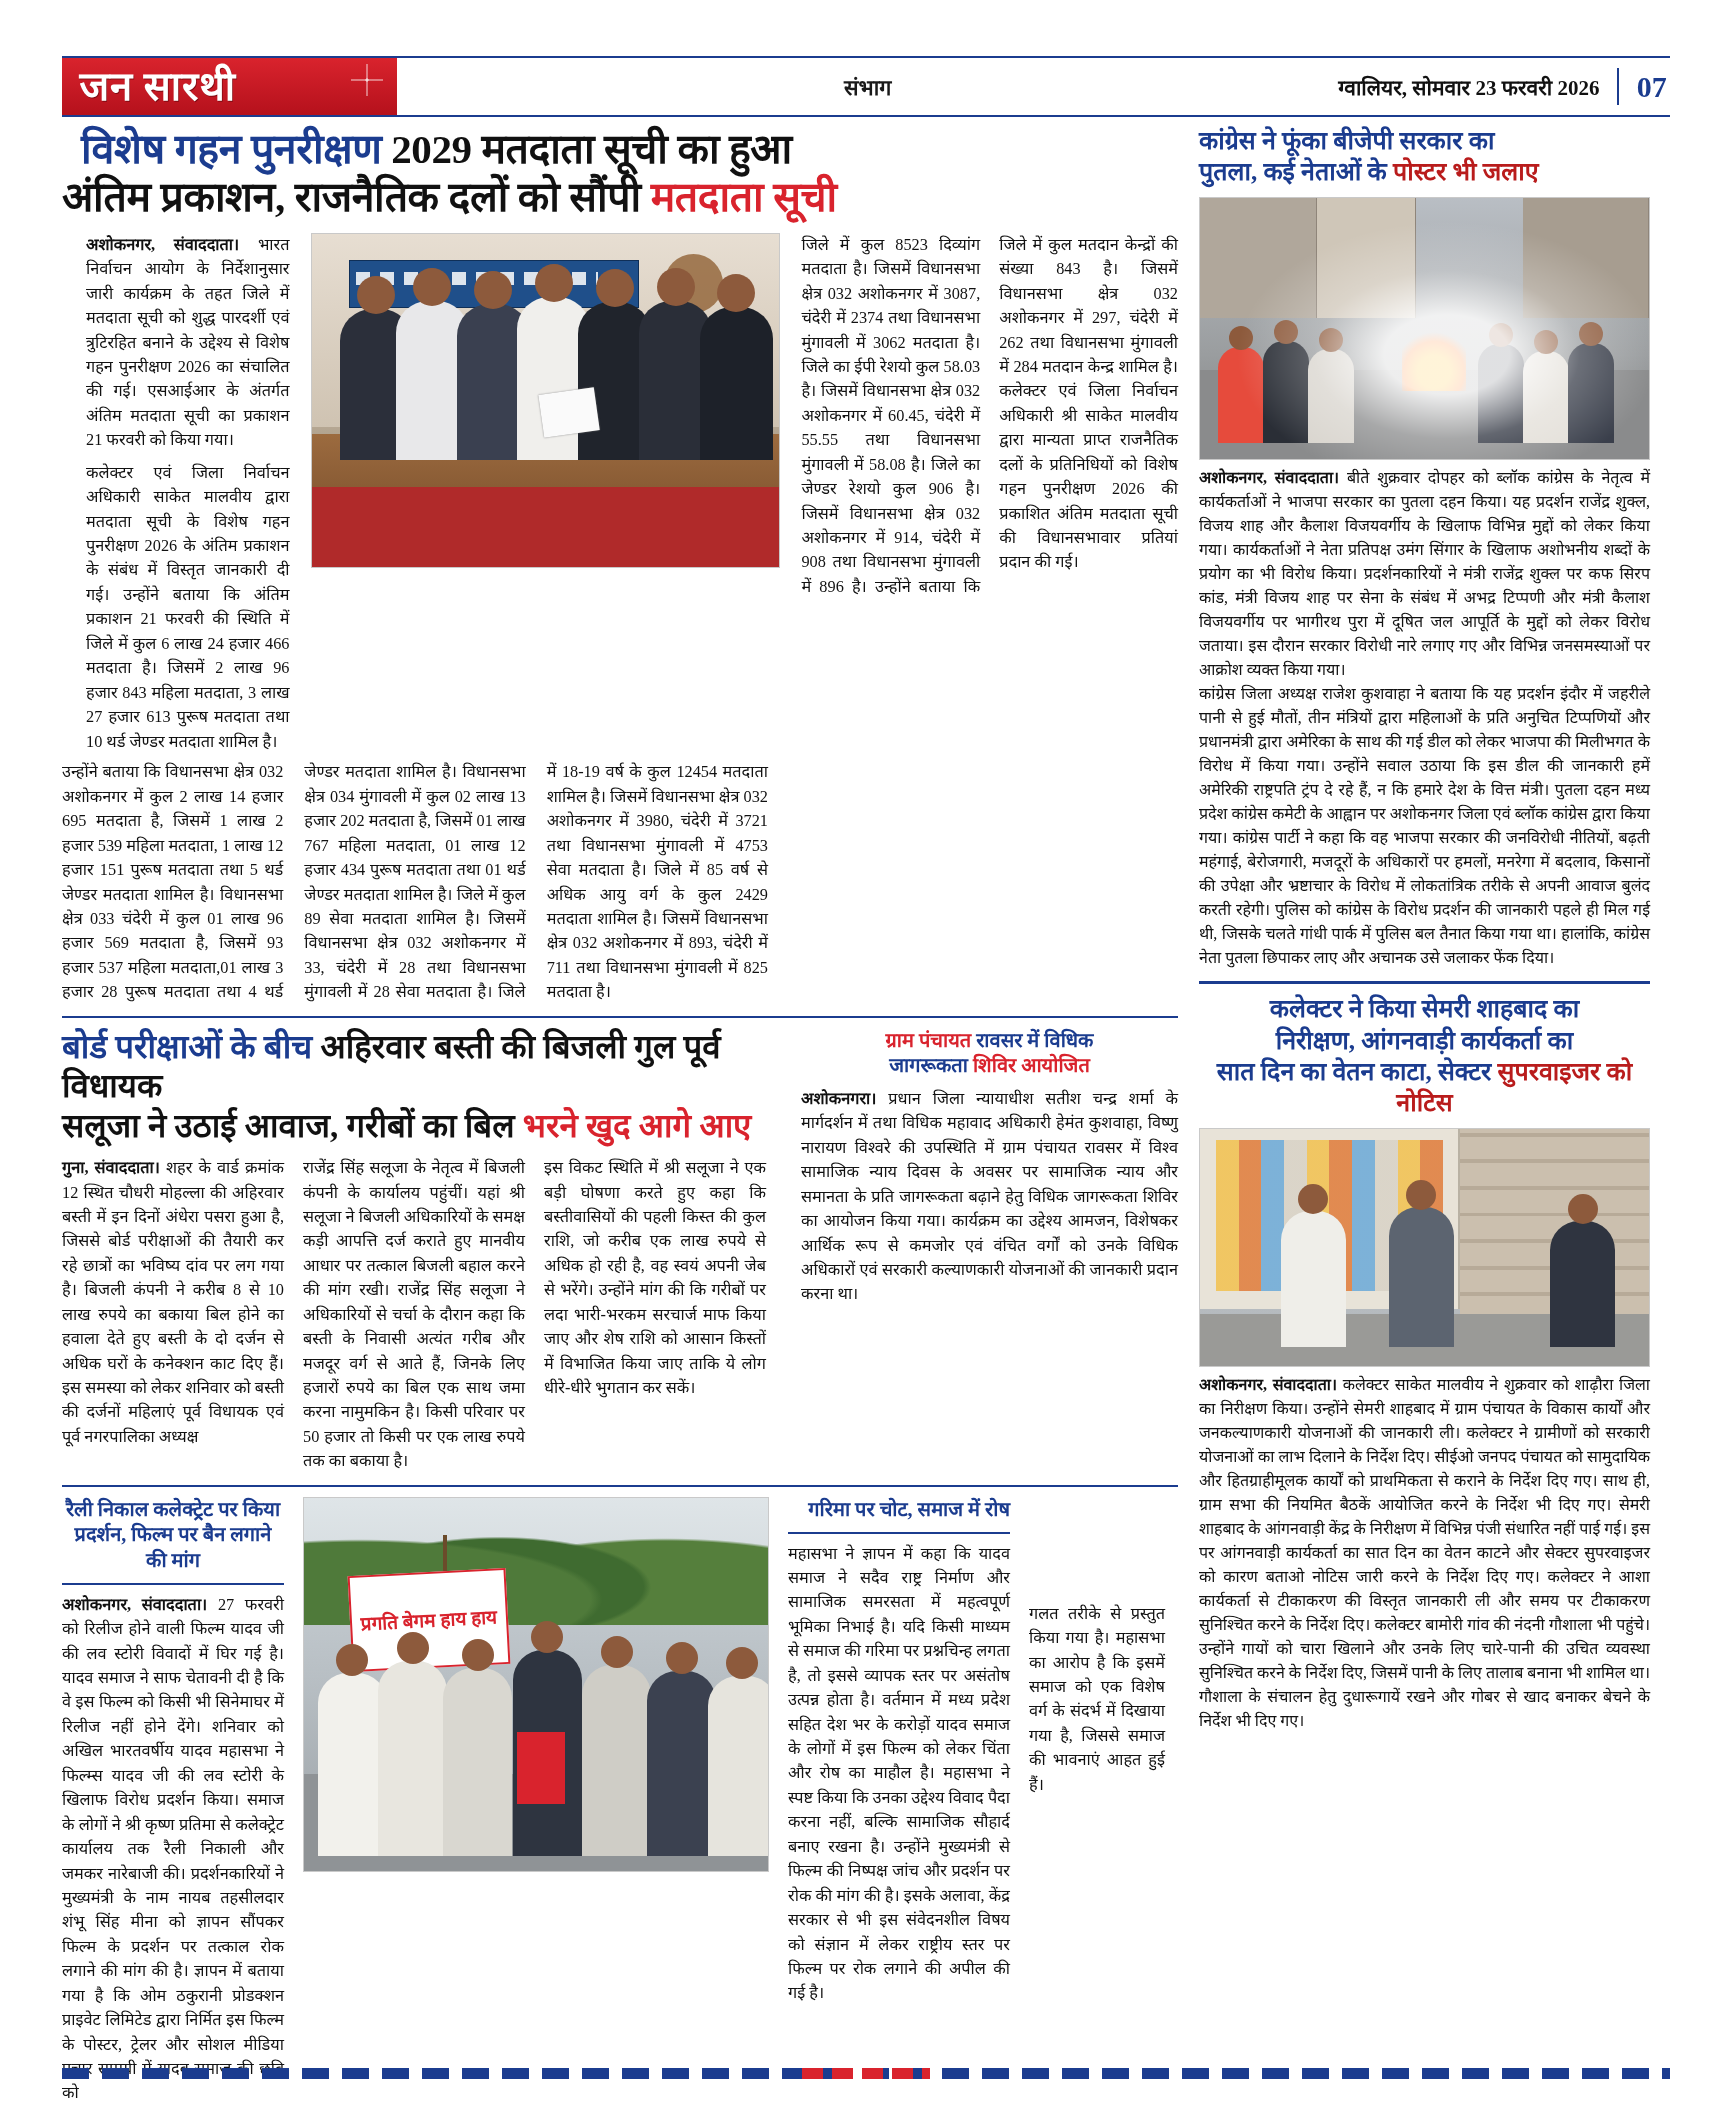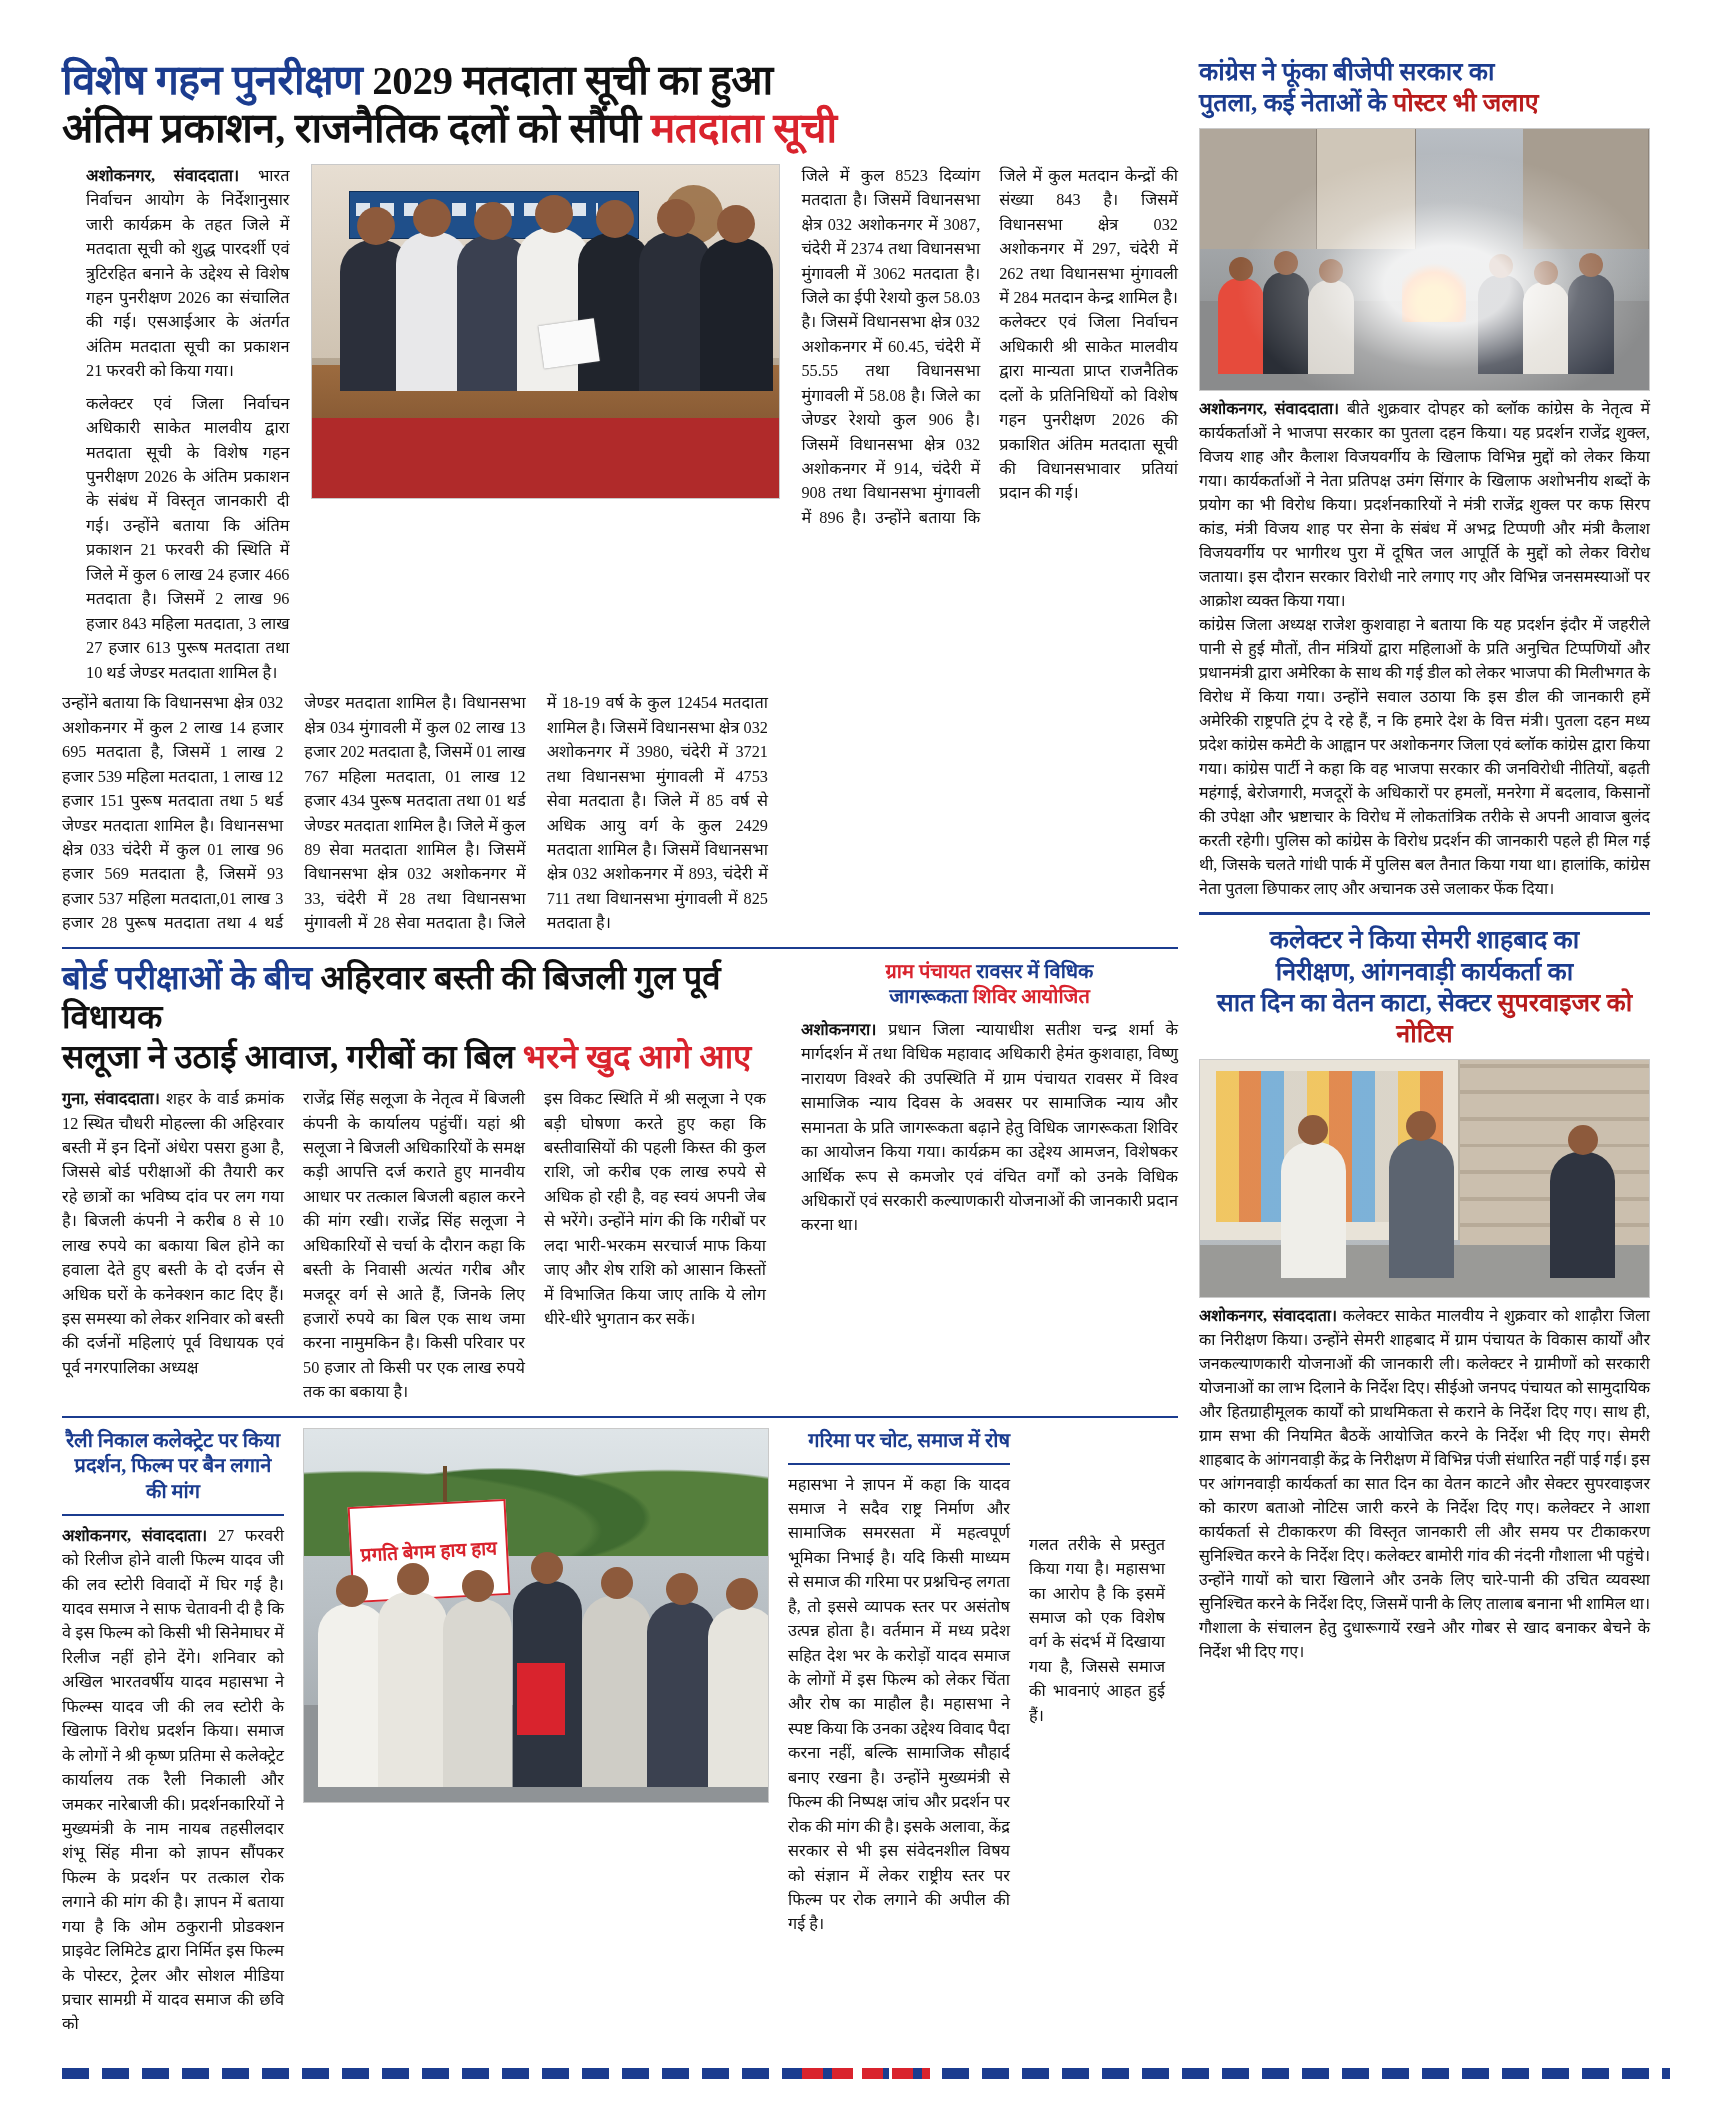--- a/index.html
+++ b/index.html
@@ -85,21 +85,21 @@
 
   
   h1.head-main {
     margin: 0 0 11px 0;
     font-size: 41px;
     line-height: 1.18;
     font-weight: bold;
     color: #111;
     letter-spacing: -0.4px;
   }
-  h1.head-main .blue { color: #1b3c8f; }
+  h1.head-main .blue { color: #1b3c8f; margin-left: 19px; }
   h1.head-main .red { color: #d9232d; }
 
   h2.head-sec {
     margin: 0 0 9.6px 0;
     font-size: 33px;
     line-height: 1.2;
     font-weight: bold;
     color: #111;
   }
   h2.head-sec .blue { color: #1b3c8f; }
@@ -240,20 +240,31 @@
     background: repeating-linear-gradient(90deg,#d9232d 0 21px, transparent 21px 30px);
   }
   .spacer-8 { height: 6.4px; }
   .tightp { margin-top: 8px; }
 </style>
 </head>
 <body>
 
 <div class="page">
 
+  <div class="masthead">
+    <div class="logo-box">
+      <span class="logo-text">जन सारथी</span>
+    </div>
+    <div class="mast-mid">संभाग</div>
+    <div class="mast-right">
+      <span class="mast-date">ग्वालियर, सोमवार 23 फरवरी 2026</span>
+      <span class="mast-sep"></span>
+      <span class="mast-page">07</span>
+    </div>
+  </div>
 
   <div class="content">
 
     <div class="col-left">
 
       <div>
         <h1 class="head-main">
           <span class="blue">विशेष गहन पुनरीक्षण</span>
           <span>2029 मतदाता सूची का हुआ</span><br>
           <span>अंतिम प्रकाशन, राजनैतिक दलों को सौंपी</span>

